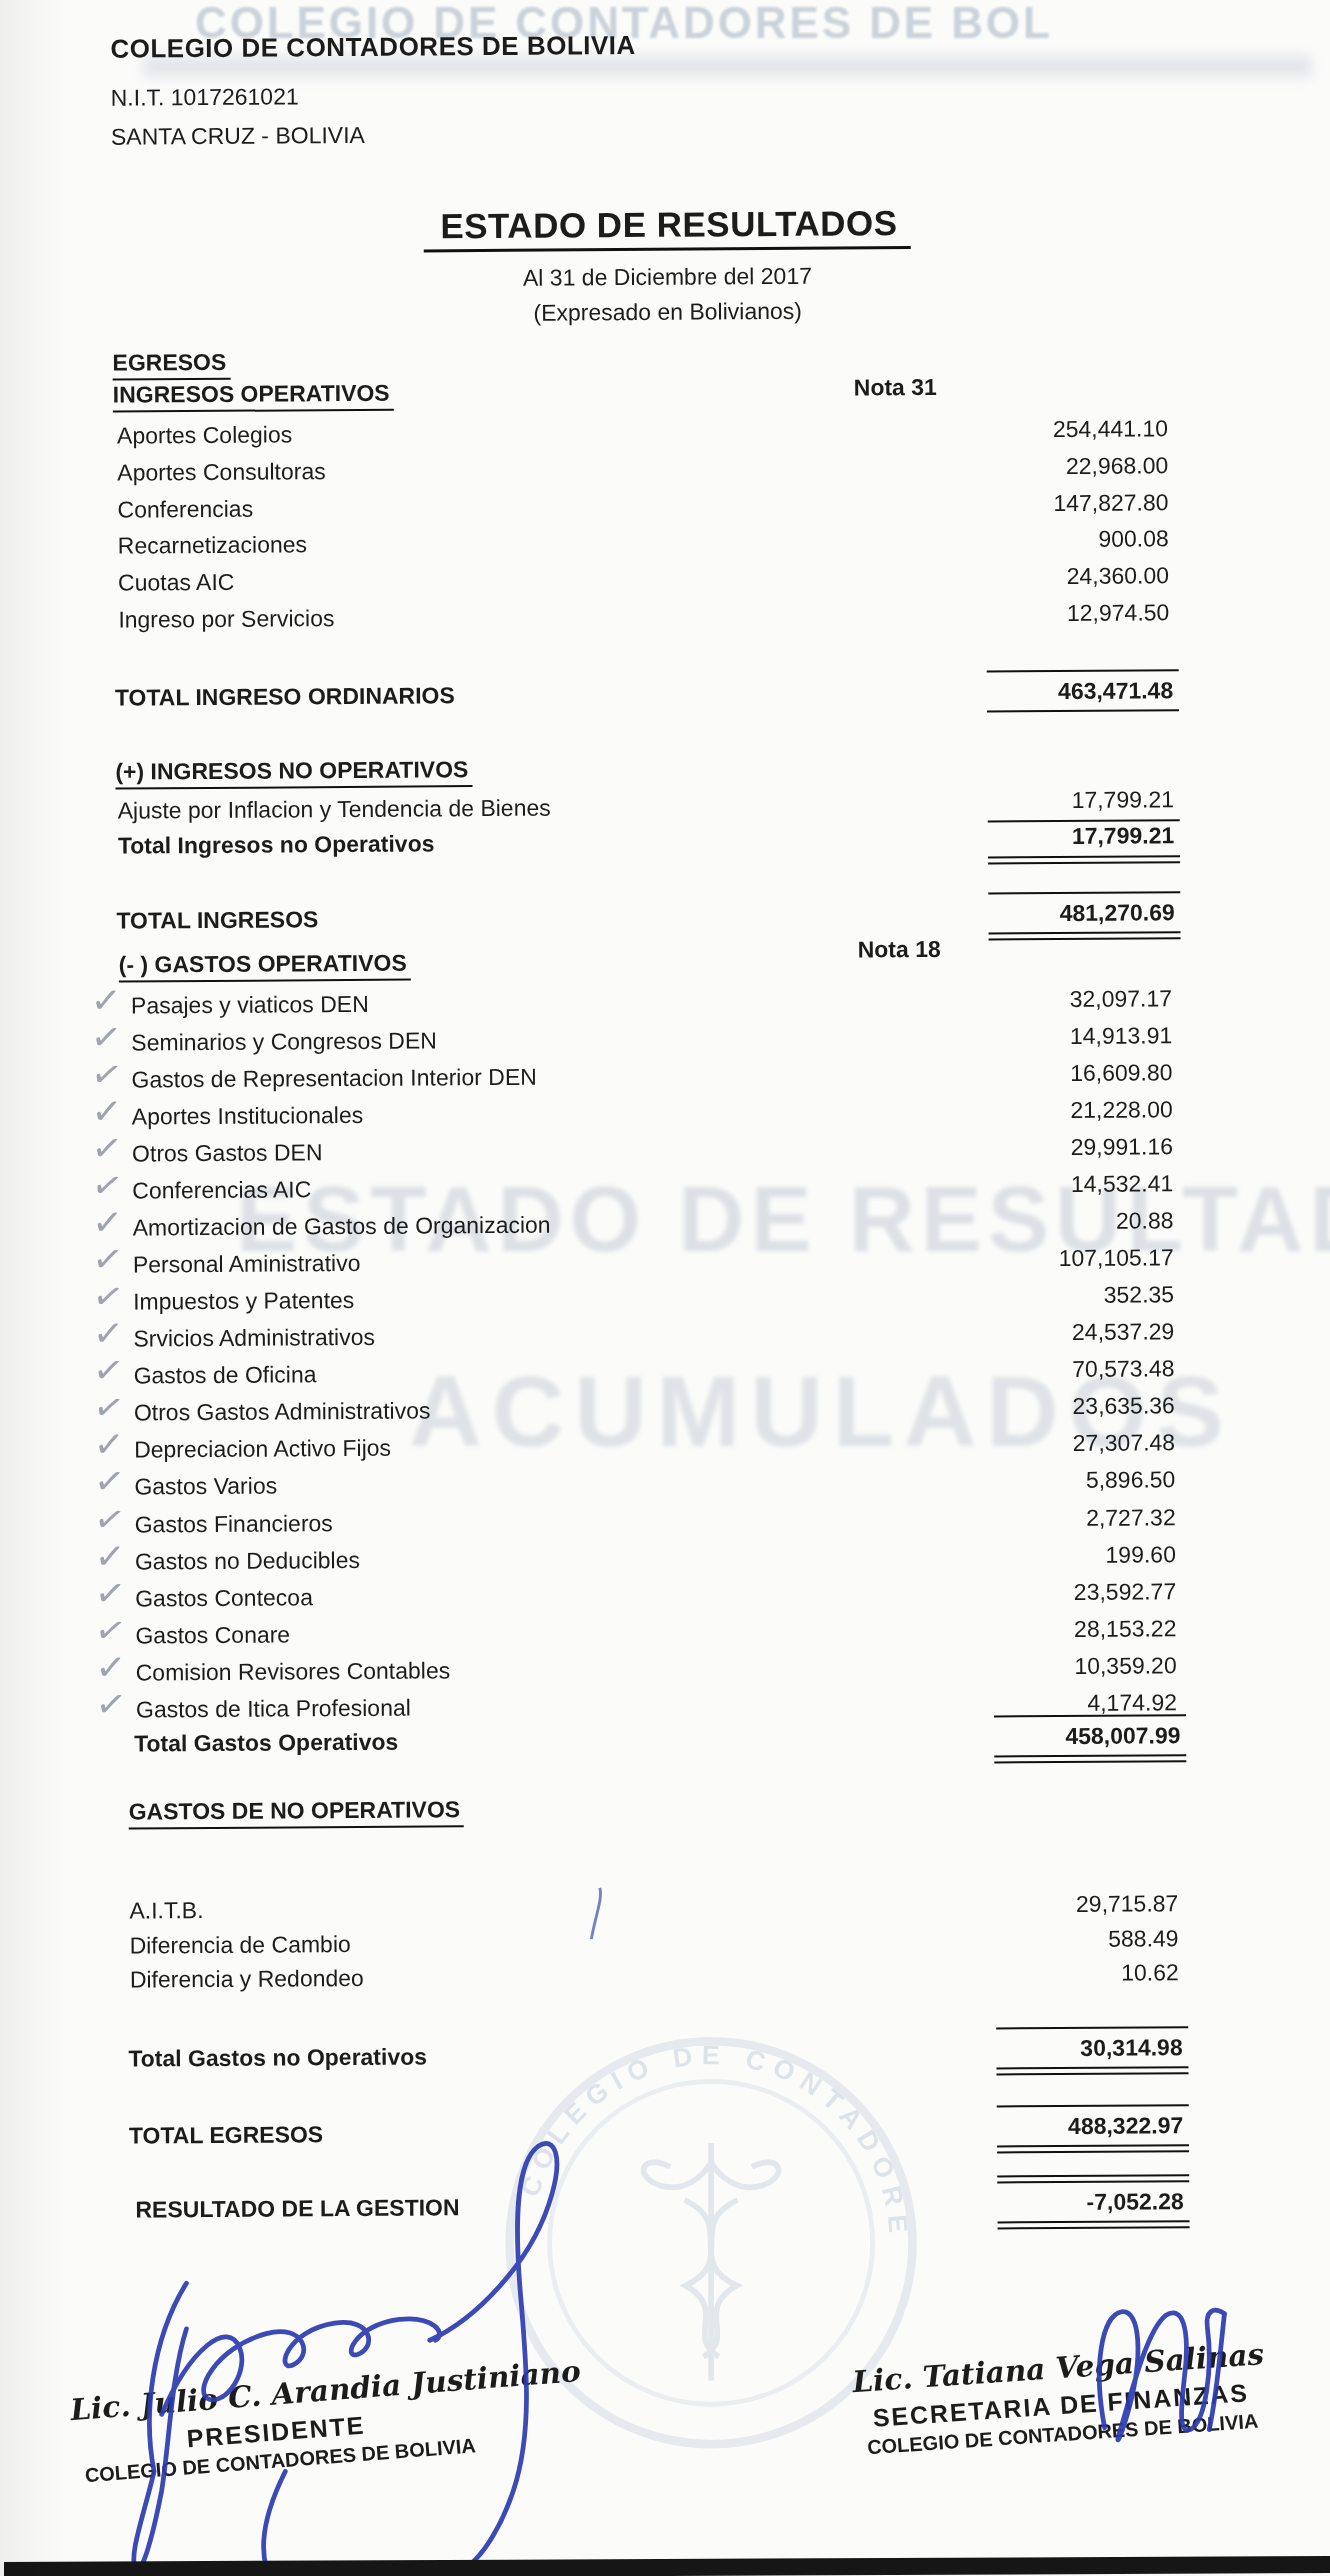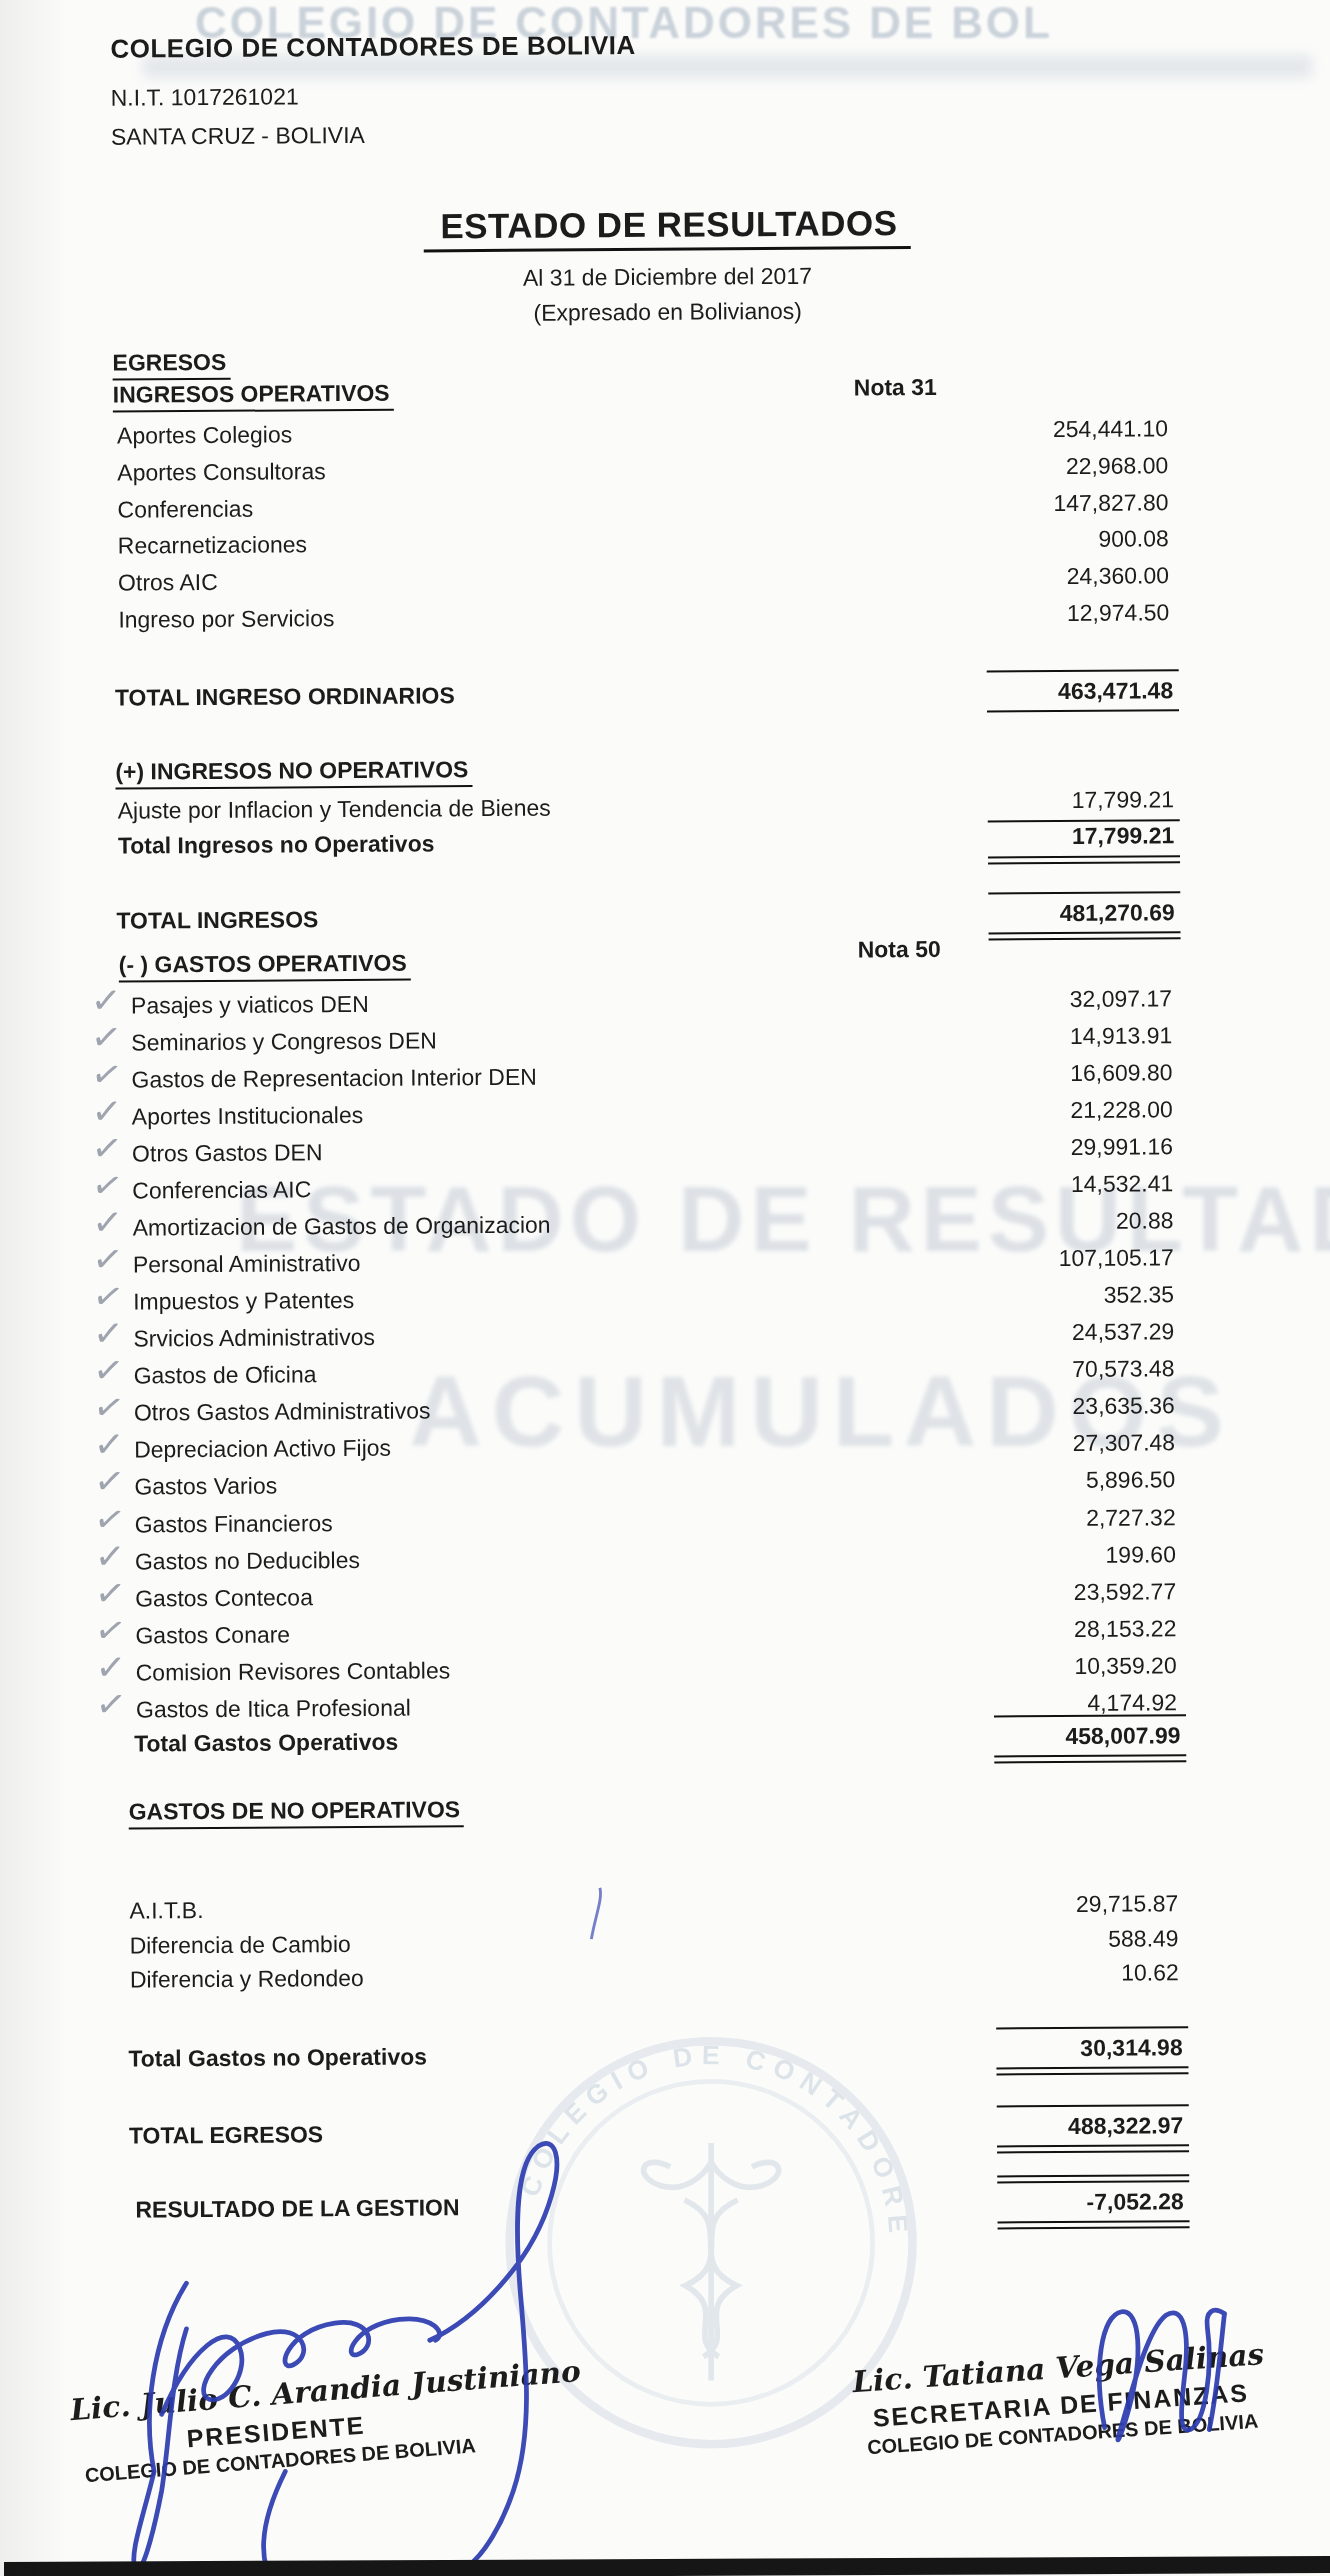--- a/index.html
+++ b/index.html
@@ -116,21 +116,21 @@
         </div>
         <div class="row" style="top: 494px;">
           <span class="lbl" style="left: 114px;">Conferencias</span>
           <span class="val">147,827.80</span>
         </div>
         <div class="row" style="top: 530px;">
           <span class="lbl" style="left: 114px;">Recarnetizaciones</span>
           <span class="val">900.08</span>
         </div>
         <div class="row" style="top: 567px;">
-          <span class="lbl" style="left: 114px;">Otros AIC</span>
+          <span class="lbl" style="left: 114px;">Cuotas AIC</span>
           <span class="val">24,360.00</span>
         </div>
         <div class="row" style="top: 604px;">
           <span class="lbl" style="left: 114px;">Ingreso por Servicios</span>
           <span class="val">12,974.50</span>
         </div>
       </div>
 
     <div class="tlbl" style="left:110px;top:682px">TOTAL INGRESO ORDINARIOS</div>
     <div class="valbox rule-above rule-below" style="top:677px">463,471.48</div>
@@ -140,21 +140,21 @@
         <span class="lbl" style="left:112px">Ajuste por Inflacion y Tendencia de Bienes</span>
       </div>
     <div class="valbox reg rule-below" style="top:787px">17,799.21</div>
     <div class="tlbl" style="left:112px;top:830px">Total Ingresos no Operativos</div>
     <div class="valbox rule-below dbl-below" style="top:823px">17,799.21</div>
 
     <div class="tlbl" style="left:110px;top:905px">TOTAL INGRESOS</div>
     <div class="valbox rule-above rule-below dbl-below" style="top:899px">481,270.69</div>
 
     <div class="sec" style="left:112px;top:952px"><span>(- ) GASTOS OPERATIVOS</span></div>
-    <div class="note" style="top:942px">Nota 50</div>
+    <div class="note" style="top:942px">Nota 18</div>
     <div id="expense-items">
         <div class="row" style="top: 990px;">
           <span class="check" style="transform: rotate(4deg);">✓</span>
           <span class="lbl" style="left: 124px;">Pasajes y viaticos DEN</span>
           <span class="val">32,097.17</span>
         </div>
         <div class="row" style="top: 1027px;">
           <span class="check" style="transform: rotate(8deg);">✓</span>
           <span class="lbl" style="left: 124px;">Seminarios y Congresos DEN</span>
           <span class="val">14,913.91</span>

